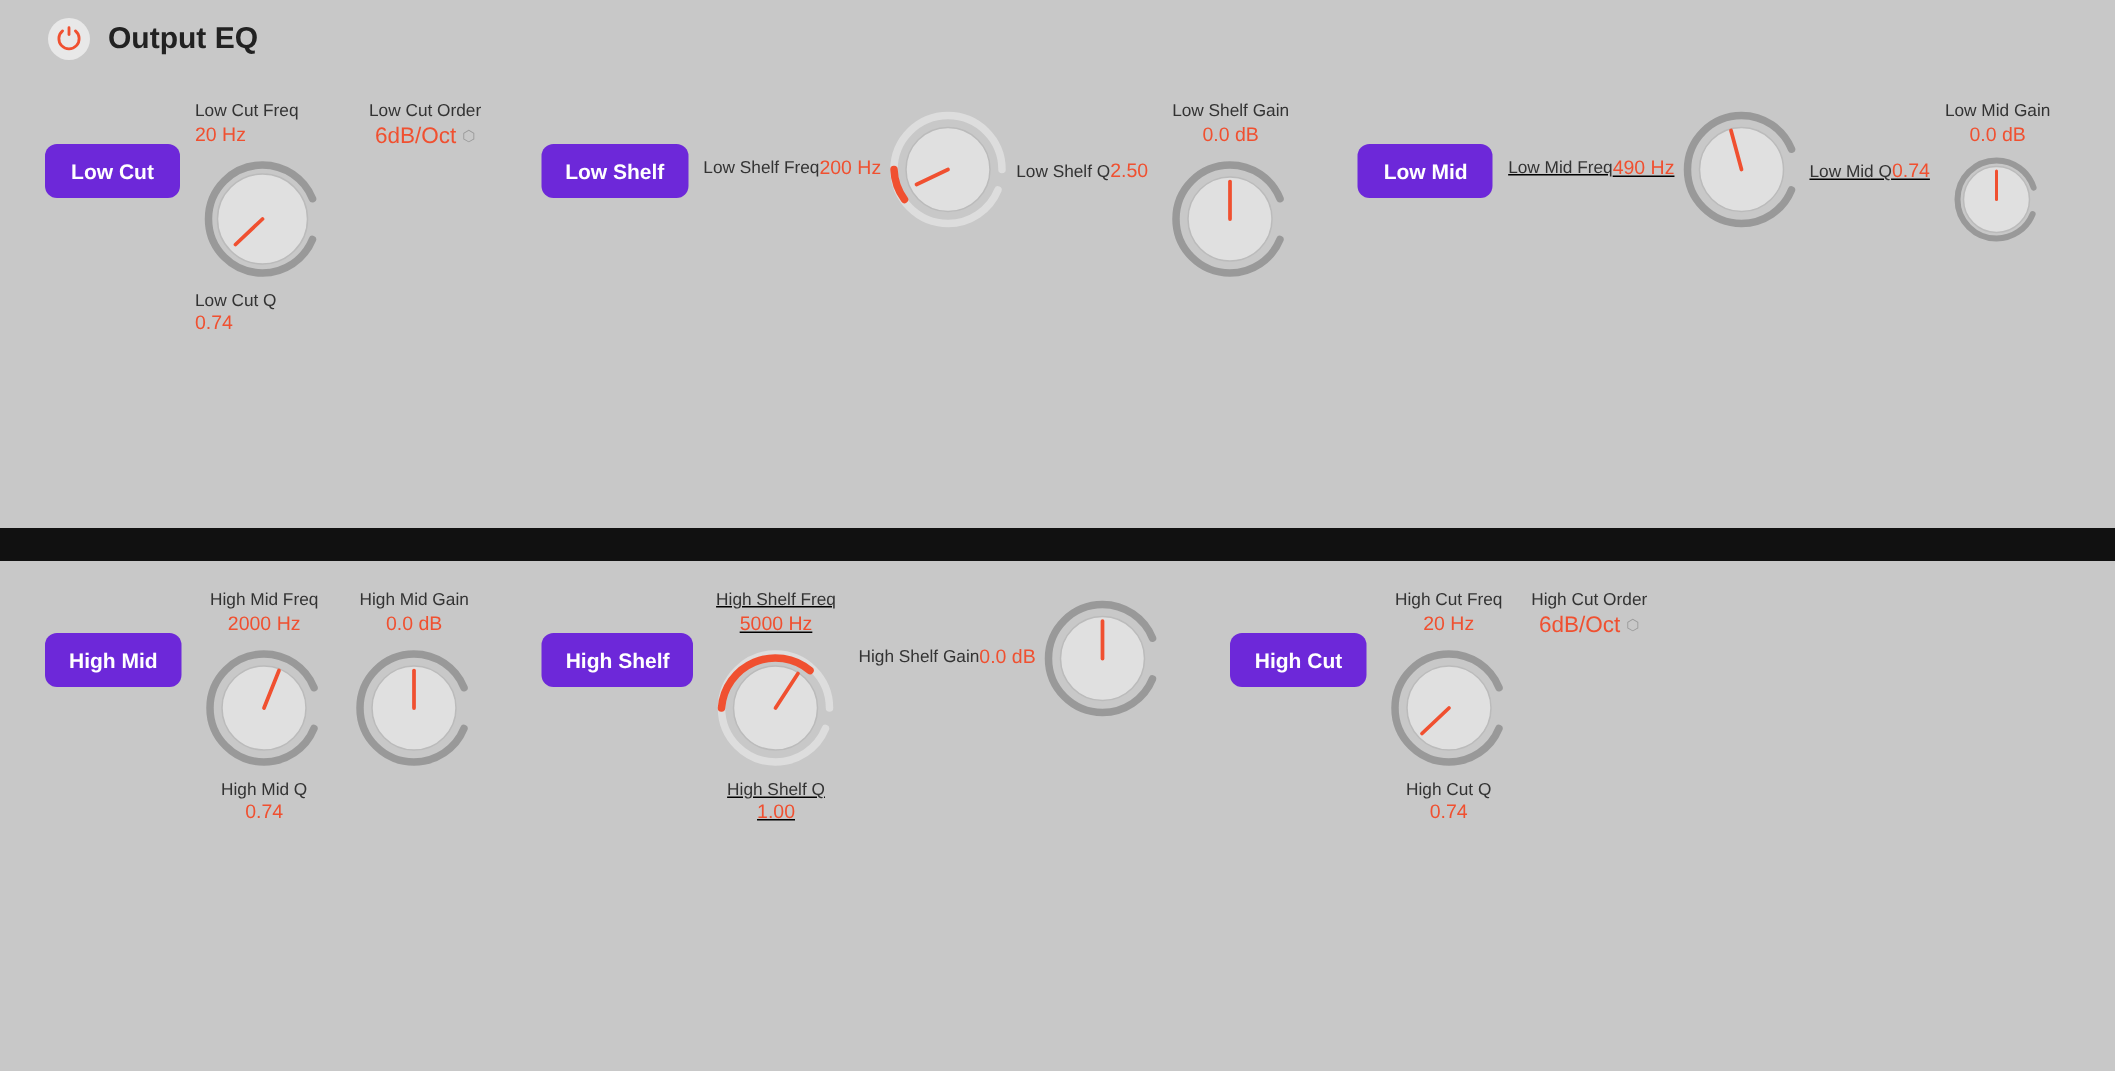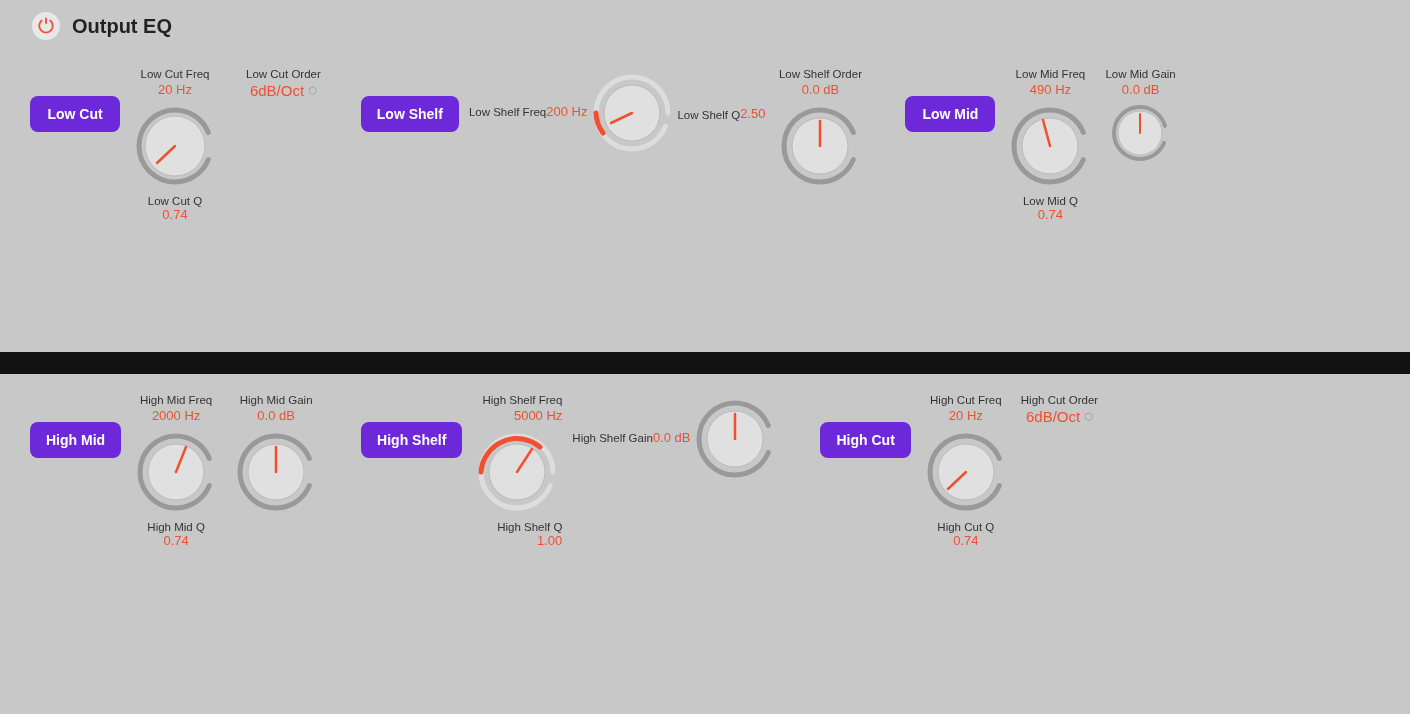--- a/index.html
+++ b/index.html
@@ -140,21 +140,21 @@
 </div>
 
 <div class="section" style="height:300px;">
   <div style="display:flex; align-items:flex-start; gap:0; padding: 0 10px;">
 
     <div style="display:flex; align-items:flex-start; gap:10px; margin-right:40px;">
       <div style="display:flex; flex-direction:column; align-items:center; padding-top:20px;">
         <button class="eq-band-button">Low Cut</button>
       </div>
 
-      <div style="display:flex; flex-direction:column; align-items:center;">
+      <div style="display:flex; flex-direction:column; align-items:flex-start;">
         <div class="knob-label-top">Low Cut Freq</div>
         <div class="knob-value-top">20 Hz</div>
         <div class="knob-container large">
           <svg class="knob-svg" viewBox="0 0 90 90">
             <circle cx="45" cy="45" r="36" fill="none" stroke="#999" stroke-width="5" stroke-dasharray="198 226" stroke-dashoffset="-14" stroke-linecap="round"></circle>
             <circle cx="45" cy="45" r="30" fill="#e0e0e0" stroke="#bbb" stroke-width="1"></circle>
             <circle cx="45" cy="45" r="28" fill="url(#knobGrad)"></circle>
 
             <line x1="45" y1="45" x2="27" y2="62" stroke="#f05030" stroke-width="2.5" stroke-linecap="round"></line>
           </svg>
@@ -188,39 +188,39 @@
             <circle cx="45" cy="45" r="28" fill="#e0e0e0" stroke="#bbb" stroke-width="1"></circle>
 
             <line x1="45" y1="45" x2="24" y2="55" stroke="#f05030" stroke-width="2.5" stroke-linecap="round"></line>
           </svg>
         </div>
         <div class="knob-label-bottom">Low Shelf Q</div>
         <div class="knob-value-bottom">2.50</div>
       </div>
 
       <div style="display:flex; flex-direction:column; align-items:center;">
-        <div class="knob-label-top">Low Shelf Order</div>
+        <div class="knob-label-top">Low Shelf Gain</div>
         <div class="knob-value-top">0.0 dB</div>
         <div class="knob-container large">
           <svg class="knob-svg" viewBox="0 0 90 90">
             <circle cx="45" cy="45" r="36" fill="none" stroke="#999" stroke-width="5" stroke-dasharray="198 226" stroke-dashoffset="-14" stroke-linecap="round"></circle>
             <circle cx="45" cy="45" r="28" fill="#e0e0e0" stroke="#bbb" stroke-width="1"></circle>
 
             <line x1="45" y1="45" x2="45" y2="20" stroke="#f05030" stroke-width="2.5" stroke-linecap="round"></line>
           </svg>
         </div>
       </div>
     </div>
 
     <div style="display:flex; align-items:flex-start; gap:10px;">
       <div style="display:flex; flex-direction:column; align-items:center; padding-top:20px;">
         <button class="eq-band-button">Low Mid</button>
       </div>
 
-      <div style="display:flex; flex-direction:column; align-items:center;">
+      <div style="display:flex; flex-direction:row; align-items:center;text-decoration:underline;">
         <div class="knob-label-top">Low Mid Freq</div>
         <div class="knob-value-top">490 Hz</div>
         <div class="knob-container large">
           <svg class="knob-svg" viewBox="0 0 90 90">
             <circle cx="45" cy="45" r="36" fill="none" stroke="#999" stroke-width="5" stroke-dasharray="198 226" stroke-dashoffset="-14" stroke-linecap="round"></circle>
             <circle cx="45" cy="45" r="28" fill="#e0e0e0" stroke="#bbb" stroke-width="1"></circle>
 
             <line x1="45" y1="45" x2="38" y2="19" stroke="#f05030" stroke-width="2.5" stroke-linecap="round"></line>
           </svg>
         </div>
@@ -279,21 +279,21 @@
           </svg>
         </div>
       </div>
     </div>
 
     <div style="display:flex; align-items:flex-start; gap:10px; margin-right:40px;">
       <div style="display:flex; flex-direction:column; align-items:center; padding-top:20px;">
         <button class="eq-band-button">High Shelf</button>
       </div>
 
-      <div style="display:flex; flex-direction:column; align-items:flex-end;">
+      <div style="display:flex; flex-direction:column; align-items:center;text-decoration:underline;">
         <div class="knob-label-top">High Shelf Freq</div>
         <div class="knob-value-top">5000 Hz</div>
         <div class="knob-container large">
           <svg class="knob-svg" viewBox="0 0 90 90">
             <circle cx="45" cy="45" r="36" fill="none" stroke="#ddd" stroke-width="5" stroke-dasharray="226" stroke-dashoffset="-14" stroke-linecap="round"></circle>
 
             <path d="M 9 45 A 36 36 0 0 1 68 20" fill="none" stroke="#f05030" stroke-width="5" stroke-linecap="round"></path>
             <circle cx="45" cy="45" r="28" fill="#e0e0e0" stroke="#bbb" stroke-width="1"></circle>
 
             <line x1="45" y1="45" x2="60" y2="22" stroke="#f05030" stroke-width="2.5" stroke-linecap="round"></line>

